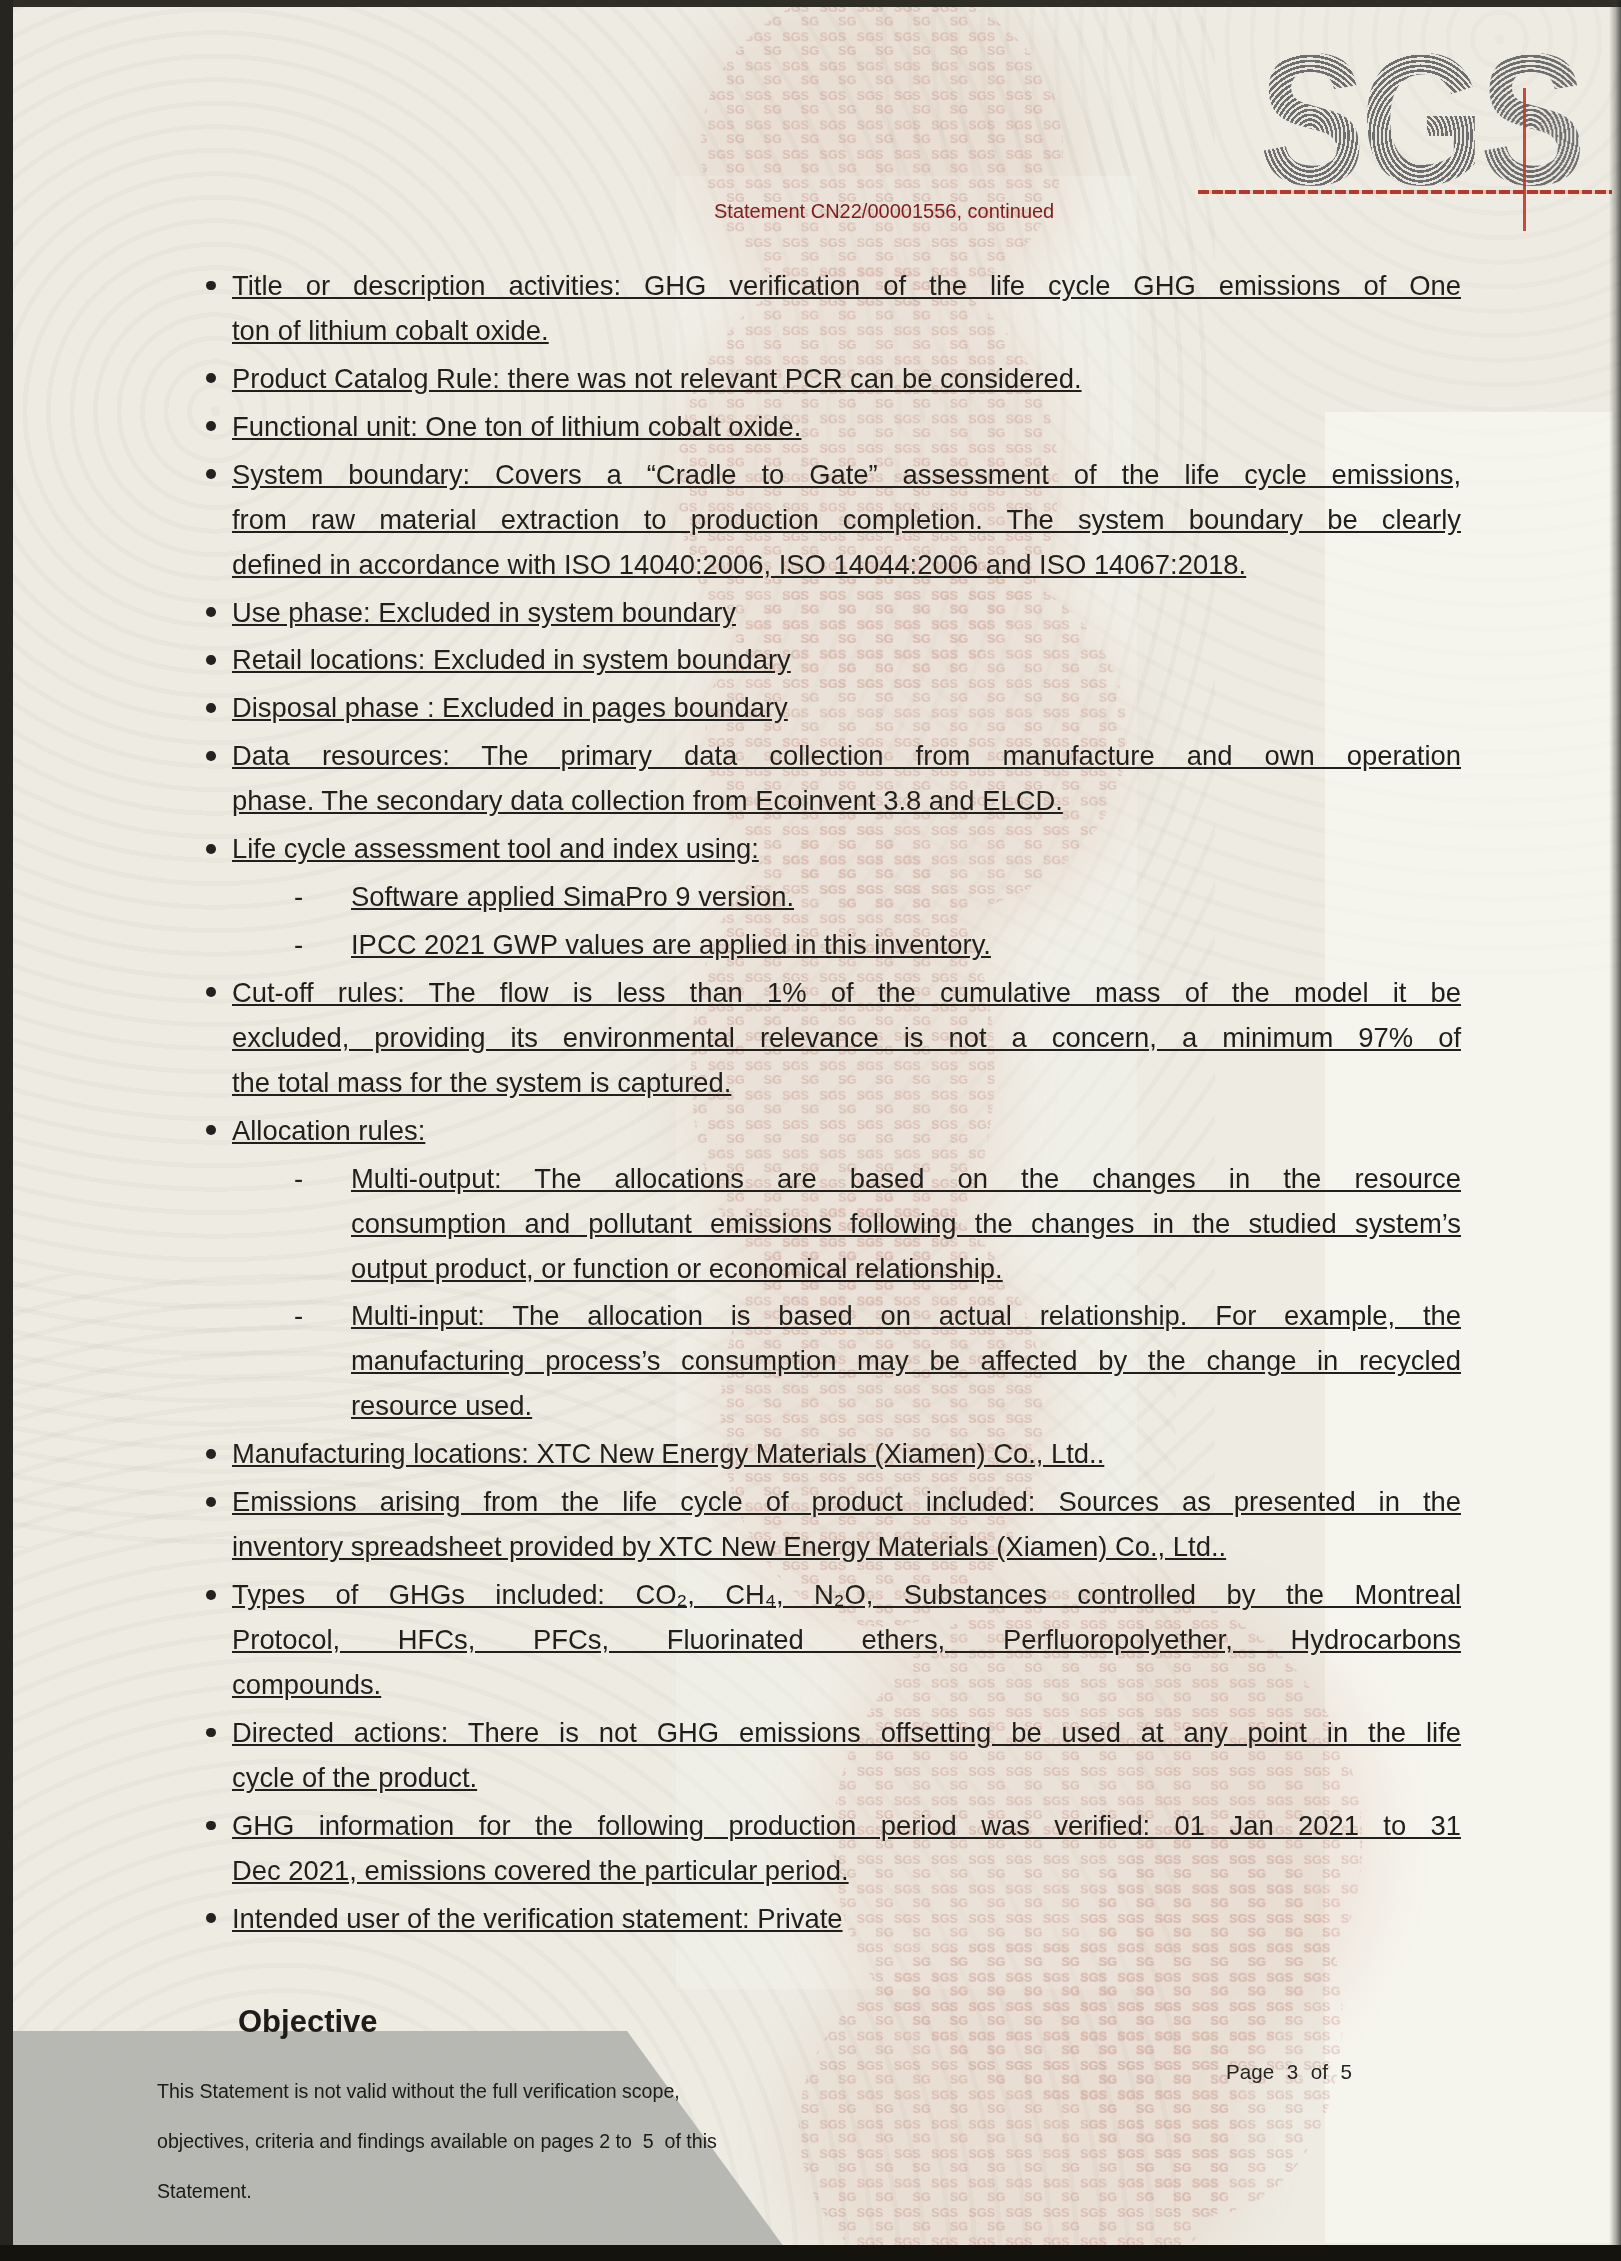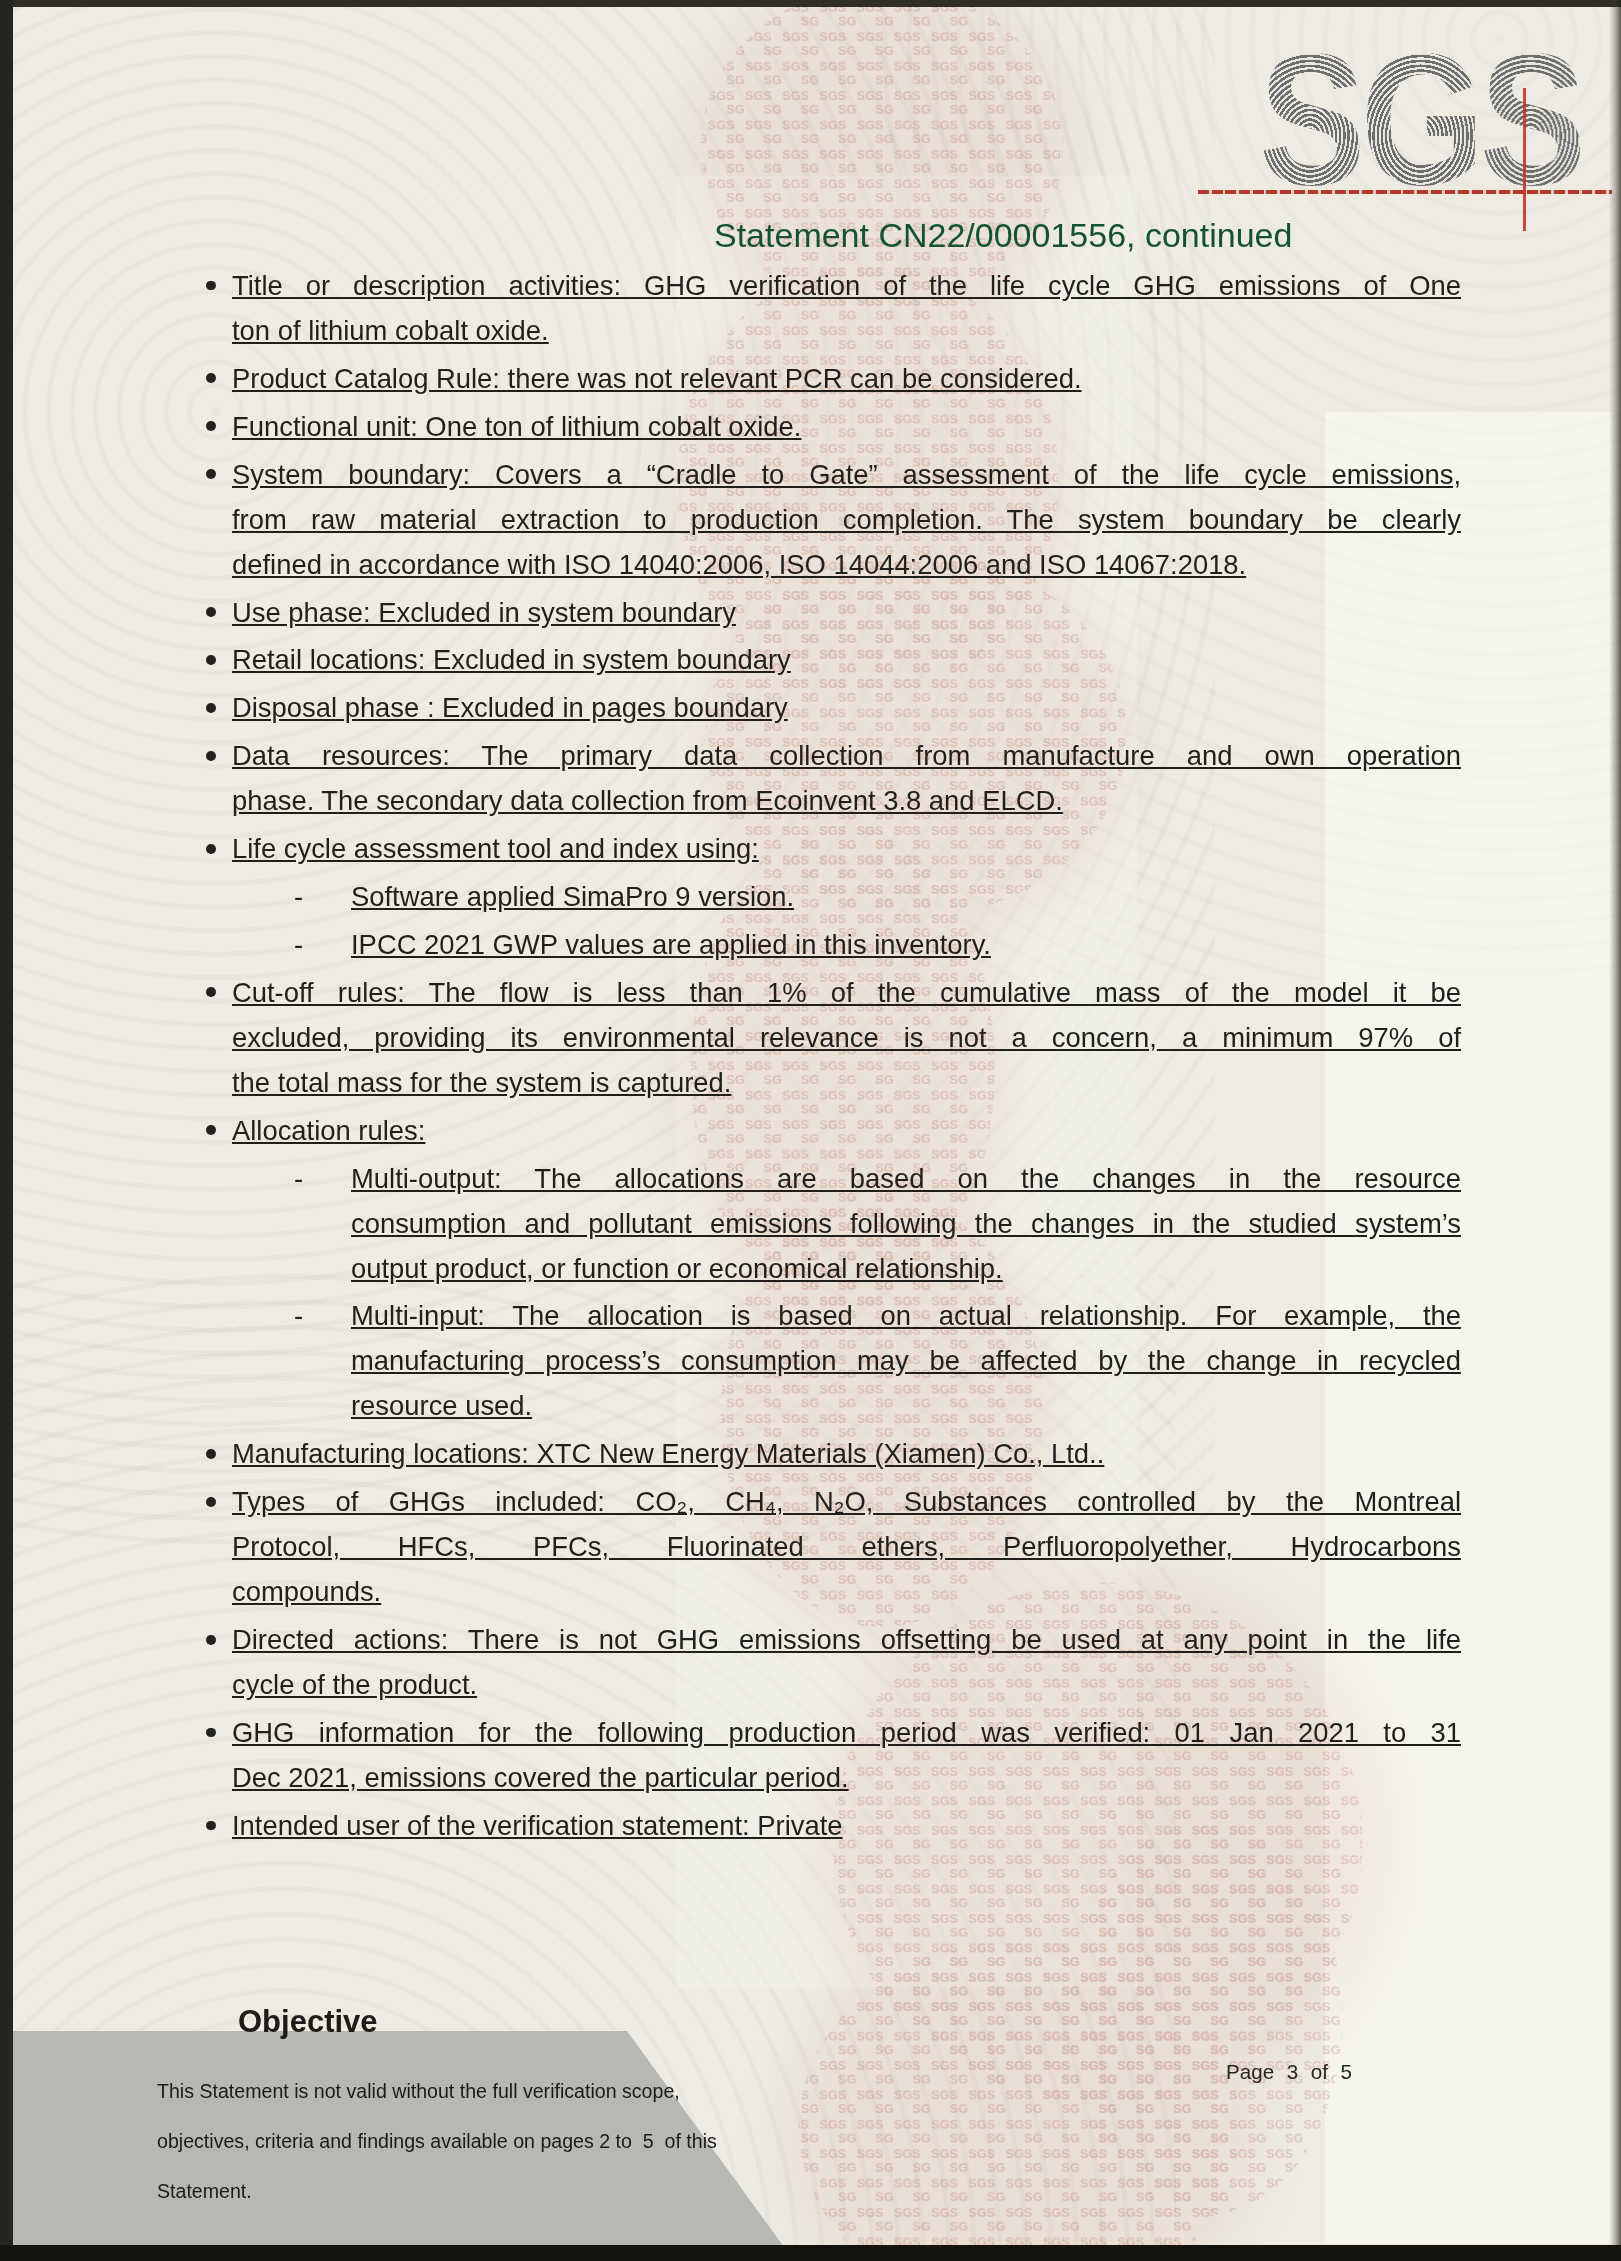--- a/index.html
+++ b/index.html
@@ -43,21 +43,21 @@
   @supports ((-webkit-background-clip:text) or (background-clip:text)){
     .logo-letter{
       background:repeating-radial-gradient(circle at 50% 58%, #6e6e6e 0 2.7px, #e9e7df 2.7px 4.9px);
       -webkit-background-clip:text;background-clip:text;color:transparent;
     }
   }
   .red-vline{position:absolute;left:1523px;top:88px;width:2.9px;height:143px;background:#bf3a2b;opacity:.9;}
   .red-hline{position:absolute;left:1198px;top:190px;width:414px;height:3.9px;
     background:repeating-linear-gradient(90deg,#b5392a 0 10.8px, rgba(181,57,42,.18) 10.8px 13.7px);}
   
-  .hdr{position:absolute;left:714px;top:216px;font-size:34px;color:#14532d;white-space:pre;}
+  .hdr{position:absolute;left:714px;top:200px;font-size:20px;color:#7f1d1d;white-space:pre;}
   
   .content{position:absolute;left:201px;top:263px;width:1260px;}
   .item{position:relative;margin-bottom:2.9px;text-decoration:underline;}
   .item.b{padding-left:31px;}
   .item.d{padding-left:150px;}
   .item.b > .marker{position:absolute;left:4.9px;top:17.6px;width:9.8px;height:9.8px;border-radius:50%;background:#232220;}
   .item.d > .marker{position:absolute;left:93px;top:0;font-size:27.4px;line-height:45px;color:#232220;}
   .ln{font-size:27.4px;line-height:45px;white-space:nowrap;color:#211f1c;}
   .ln.j{text-align:justify;text-align-last:justify;}
   
@@ -220,20 +220,27 @@
       </div>
       <div class="item b">
         <span class="marker"></span>
         <div>
           <div class="ln">Manufacturing locations: XTC New Energy Materials (Xiamen) Co., Ltd..</div>
         </div>
       </div>
       <div class="item b">
         <span class="marker"></span>
         <div>
+          <div class="ln j">Emissions arising from the life cycle of product included: Sources as presented in the</div>
+          <div class="ln">inventory spreadsheet provided by   XTC New Energy Materials (Xiamen) Co., Ltd..</div>
+        </div>
+      </div>
+      <div class="item b">
+        <span class="marker"></span>
+        <div>
           <div class="ln j">Types of GHGs included: CO₂, CH₄, N₂O, Substances controlled by the Montreal</div>
           <div class="ln j">Protocol, HFCs, PFCs, Fluorinated ethers, Perfluoropolyether, Hydrocarbons</div>
           <div class="ln">compounds.</div>
         </div>
       </div>
       <div class="item b">
         <span class="marker"></span>
         <div>
           <div class="ln j">Directed actions: There is not GHG emissions offsetting be used at any point in the life</div>
           <div class="ln">cycle of the product.</div>

